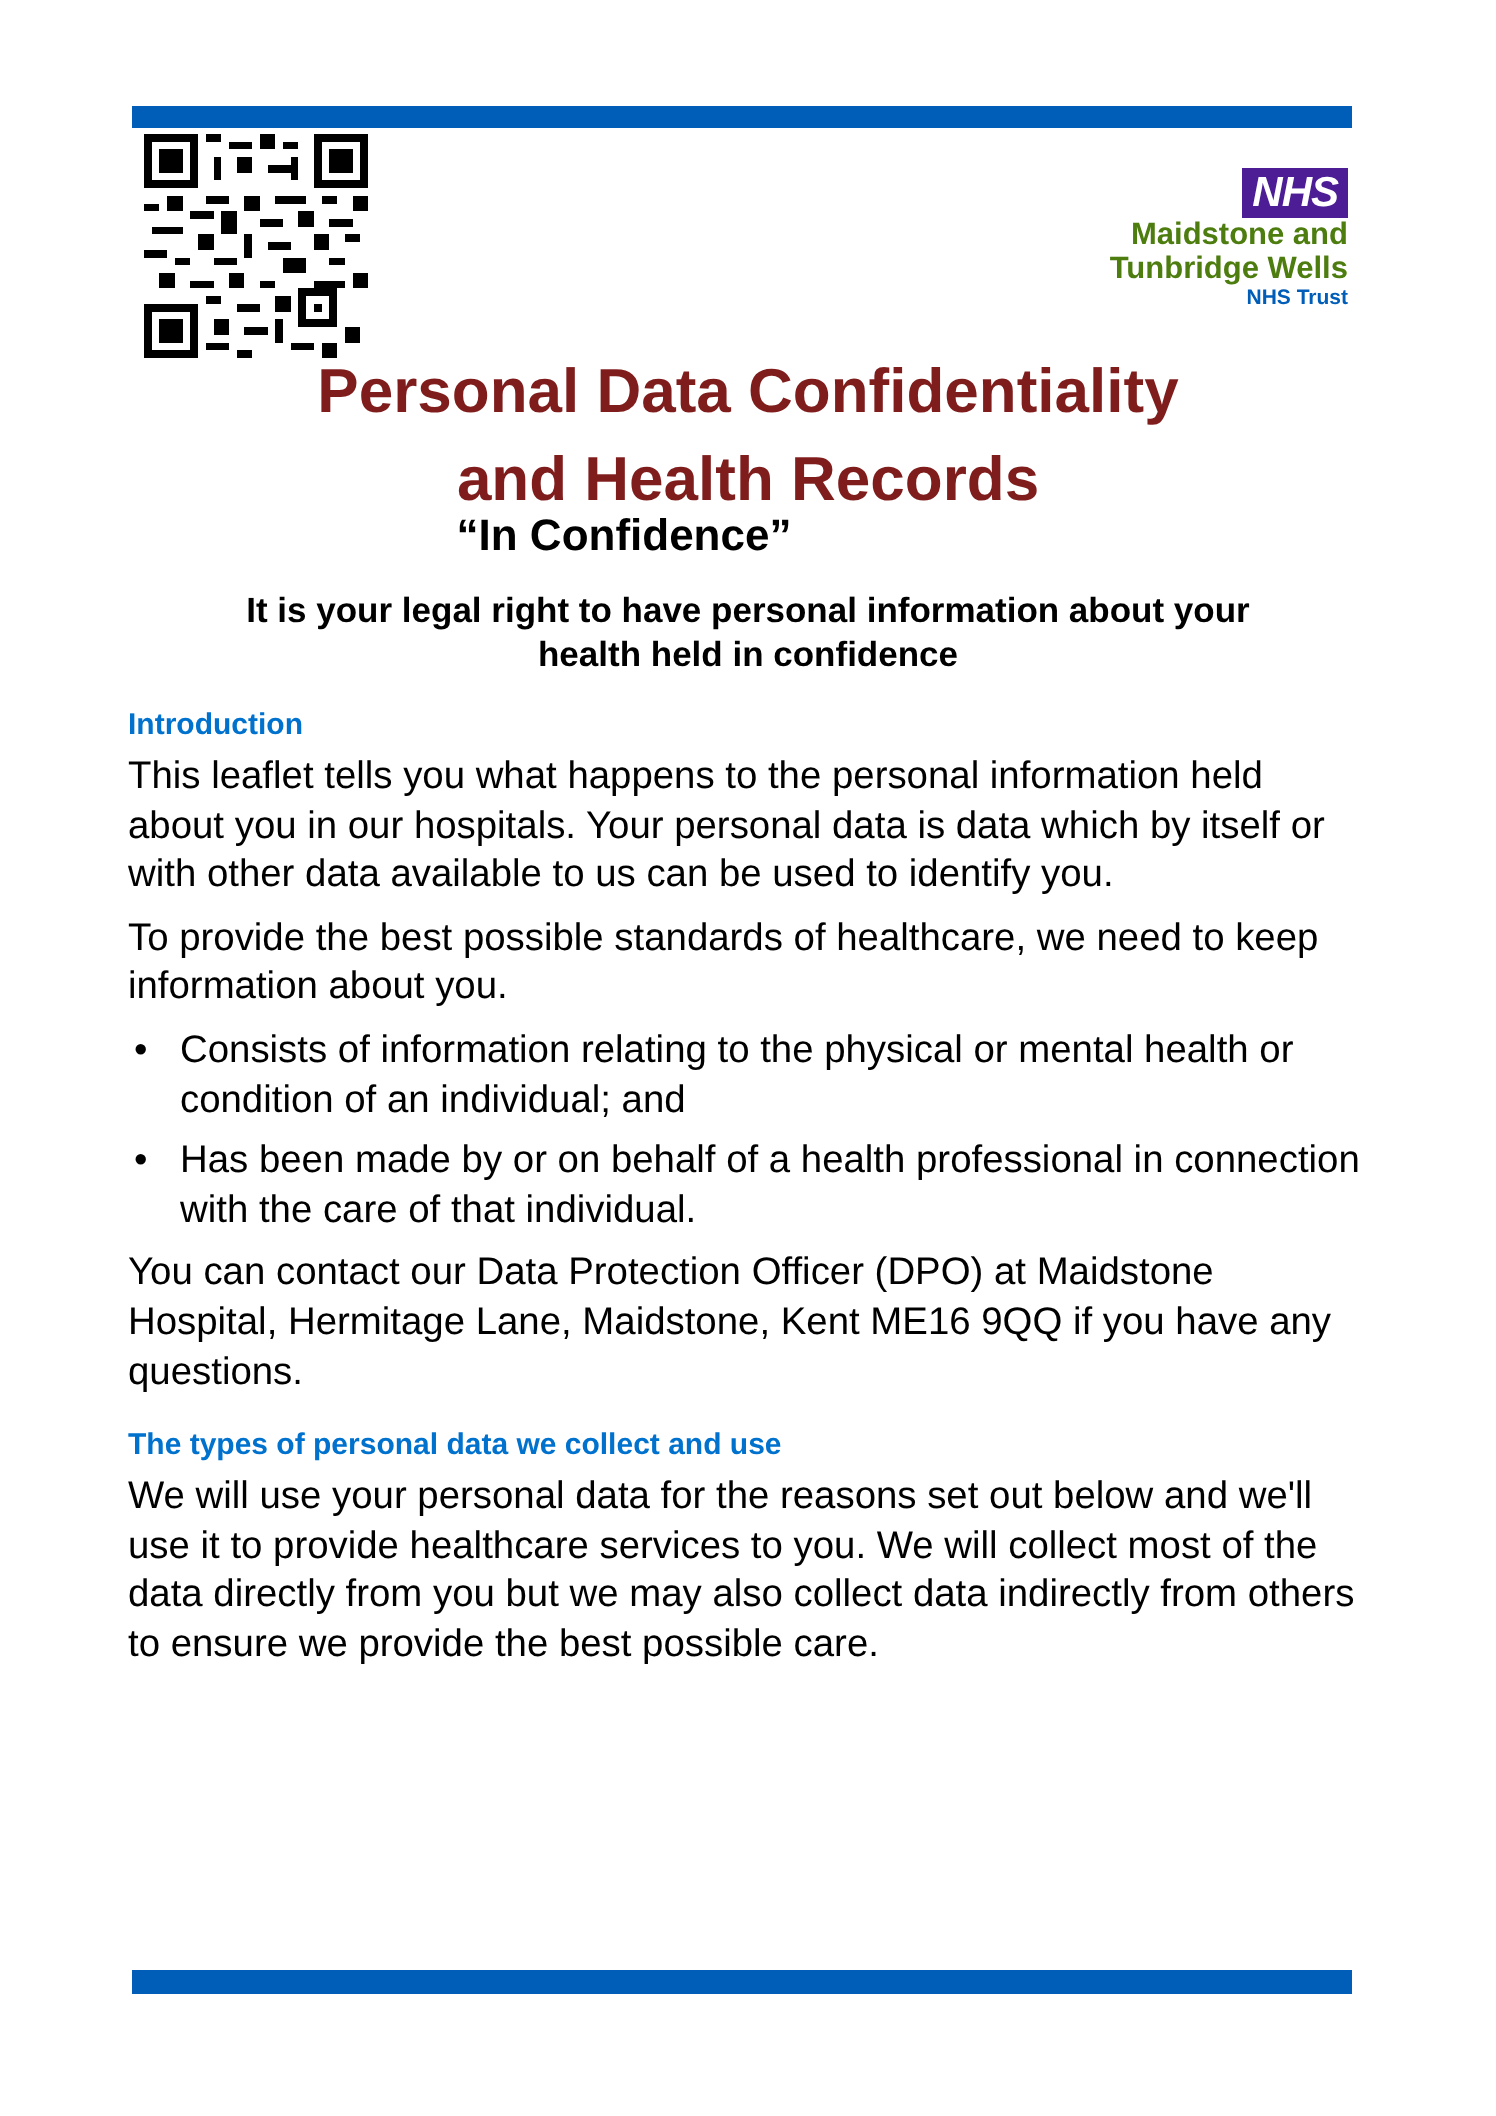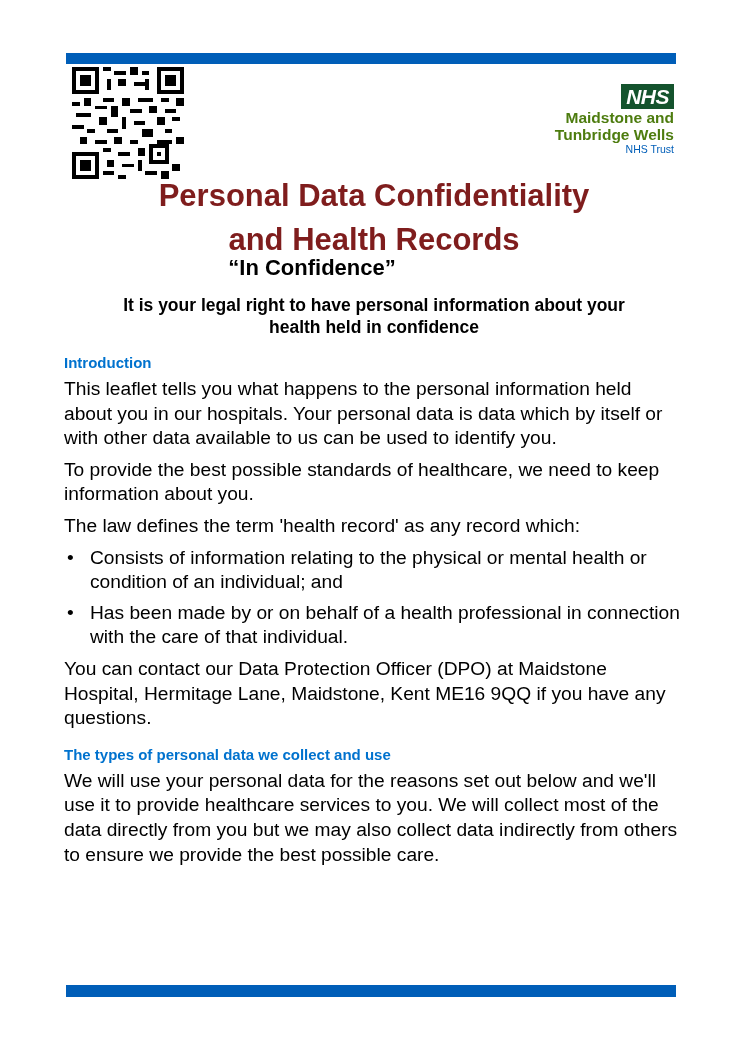--- a/index.html
+++ b/index.html
@@ -3,24 +3,24 @@
 <meta charset="utf-8">
 <style>
   html, body { margin: 0; padding: 0; background: #ffffff; }
   body { width: 748px; height: 1058px; position: relative; overflow: hidden;
          font-family: "Liberation Sans", sans-serif; color: #000; }
   .bar { position: absolute; left: 66px; width: 610px; height: 11px; background: #005EB8; }
   .bar.top { top: 53px; }
   .bar.bottom { top: 985px; height: 12px; }
   .qr { position: absolute; left: 72px; top: 67px; width: 112px; height: 112px; }
   .logo { position: absolute; right: 74px; top: 84px; text-align: right; }
-  .nhs-box { display: inline-block; background: #14532d; color: #fff; font-weight: bold;
+  .nhs-box { display: inline-block; background: #4c1d95; color: #fff; font-weight: bold;
              font-style: italic; font-size: 21px; padding: 0 5px; line-height: 25px; letter-spacing: -0.5px; }
   .logo-line { font-size: 15.5px; font-weight: bold; color: #4d7c0f; line-height: 17px; }
-  .logo-trust { font-size: 10.5px; font-weight: normal; color: #005EB8; line-height: 13px; }
+  .logo-trust { font-size: 10.5px; font-weight: bold; color: #005EB8; line-height: 13px; }
   .title { position: absolute; left: 0; width: 748px; text-align: center; top: 174px;
            color: #7f1d1d; font-weight: bold; font-size: 31px; line-height: 44px; }
   .subtitle { position: absolute; left: 0; width: 624px; text-align: center; top: 255px;
               font-weight: bold; font-size: 22px; line-height: 26px; }
   .lead { position: absolute; left: 60px; width: 628px; text-align: center; top: 294px;
           font-weight: bold; font-size: 17.5px; line-height: 22px; }
   .content { position: absolute; left: 64px; width: 620px; top: 351px; font-size: 19.2px; line-height: 24.6px; }
   .h { color: #0072CE; font-weight: bold; font-size: 15px; margin: 0 0 2px 0; line-height: 24px; }
   p { margin: 0 0 7px 0; }
   ul { margin: 0 0 7px 0; padding: 0; list-style: none; }
@@ -115,21 +115,20 @@
 
 <div class="lead">
   <div>It is your legal right to have personal information about your</div>
   <div>health held in confidence</div>
 </div>
 
 <div class="content">
   <div class="h">Introduction</div>
   <p>This leaflet tells you what happens to the personal information held about you in our hospitals.   Your personal data is data which by itself or with other data available to us can be used to identify you.</p>
   <p>To provide the best possible standards of healthcare, we need to keep information about you.</p>
-  <p>The law defines the term 'health record' as any record which:</p>
   <ul>
     <li>
       <span class="dot">•</span>
       <span>Consists of information relating to the physical or mental health or condition of an individual; and</span>
     </li>
     <li>
       <span class="dot">•</span>
       <span>Has been made by or on behalf of a health professional in connection with the care of that individual.</span>
     </li>
   </ul>

